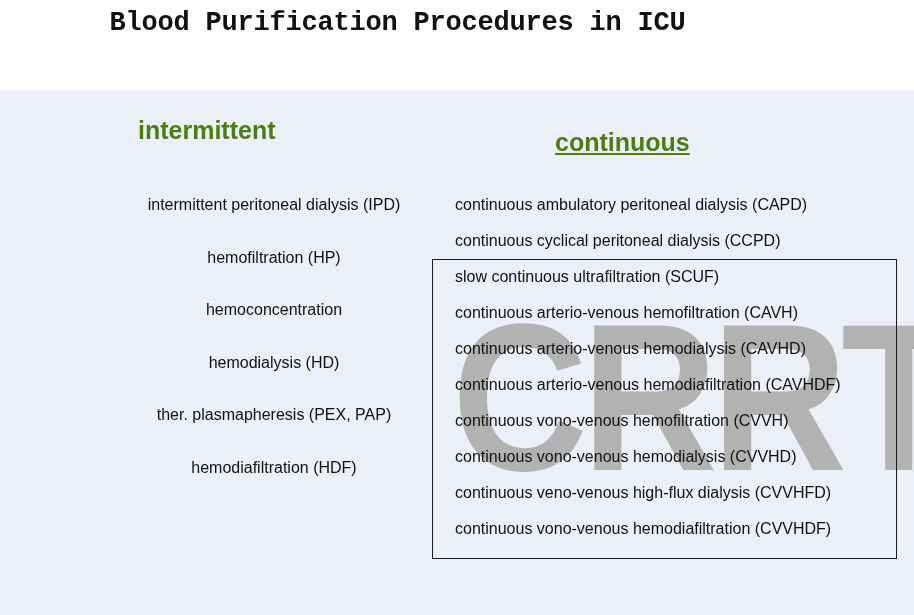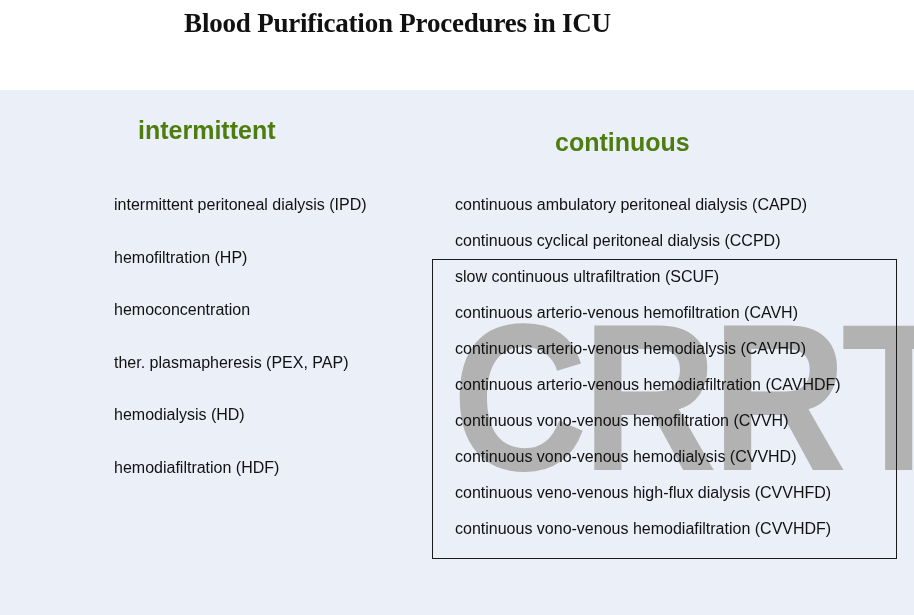--- a/index.html
+++ b/index.html
@@ -36,21 +36,21 @@
   .slide-title {
     position: absolute;
     left: 0;
     top: 8px;
     width: 795px;
     text-align: center;
     font-size: 27px;
     font-weight: bold;
     color: #111111;
     letter-spacing: -0.2px;
-    font-family: Liberation Serif, serif;
+    font-family: Liberation Mono, monospace;
   }
 
   
   .body-panel {
     position: absolute;
     left: 0;
     top: 90px;
     width: 914px;
     height: 525px;
     background: #ebeff8;
@@ -89,20 +89,21 @@
     color: #4d7c0f;
     white-space: nowrap;
   }
   #head-intermittent {
     left: 138px;
     top: 116px;
   }
   #head-continuous {
     left: 555px;
     top: 128px;
+    text-decoration: underline;
   }
 
   .col {
     position: absolute;
     z-index: 3;
   }
   #col-left {
     left: 114px;
     top: 194px;
     width: 320px;
@@ -120,20 +121,21 @@
 
   .proc-item {
     font-size: 16px;
     color: #111111;
     white-space: nowrap;
     font-family: "Liberation Sans", sans-serif;
   }
   #col-left .proc-item {
     height: 52.5px;
     line-height: 22px;
+    text-align: center;
   }
   #col-right-top .proc-item {
     height: 36px;
     line-height: 22px;
   }
   #col-right-box-list .proc-item {
     height: 36px;
     line-height: 22px;
   }
 
@@ -167,22 +169,22 @@
     <div class="slide-title">Blood Purification Procedures in ICU</div>
   </div>
 
   <div class="col-head" id="head-intermittent">intermittent</div>
   <div class="col-head" id="head-continuous">continuous</div>
 
   <div class="col" id="col-left">
     <div class="proc-item">intermittent peritoneal dialysis (IPD)</div>
     <div class="proc-item">hemofiltration (HP)</div>
     <div class="proc-item">hemoconcentration</div>
+    <div class="proc-item">hemodialysis (HD)</div>
     <div class="proc-item">ther. plasmapheresis (PEX, PAP)</div>
-    <div class="proc-item">hemodialysis (HD)</div>
     <div class="proc-item">hemodiafiltration (HDF)</div>
   </div>
 
   <div class="col" id="col-right-box-list">
     <div class="proc-item">slow continuous ultrafiltration (SCUF)</div>
     <div class="proc-item">continuous arterio-venous hemofiltration (CAVH)</div>
     <div class="proc-item">continuous arterio-venous hemodialysis (CAVHD)</div>
     <div class="proc-item">continuous arterio-venous hemodiafiltration (CAVHDF)</div>
     <div class="proc-item">continuous vono-venous hemofiltration (CVVH)</div>
     <div class="proc-item">continuous vono-venous hemodialysis (CVVHD)</div>

